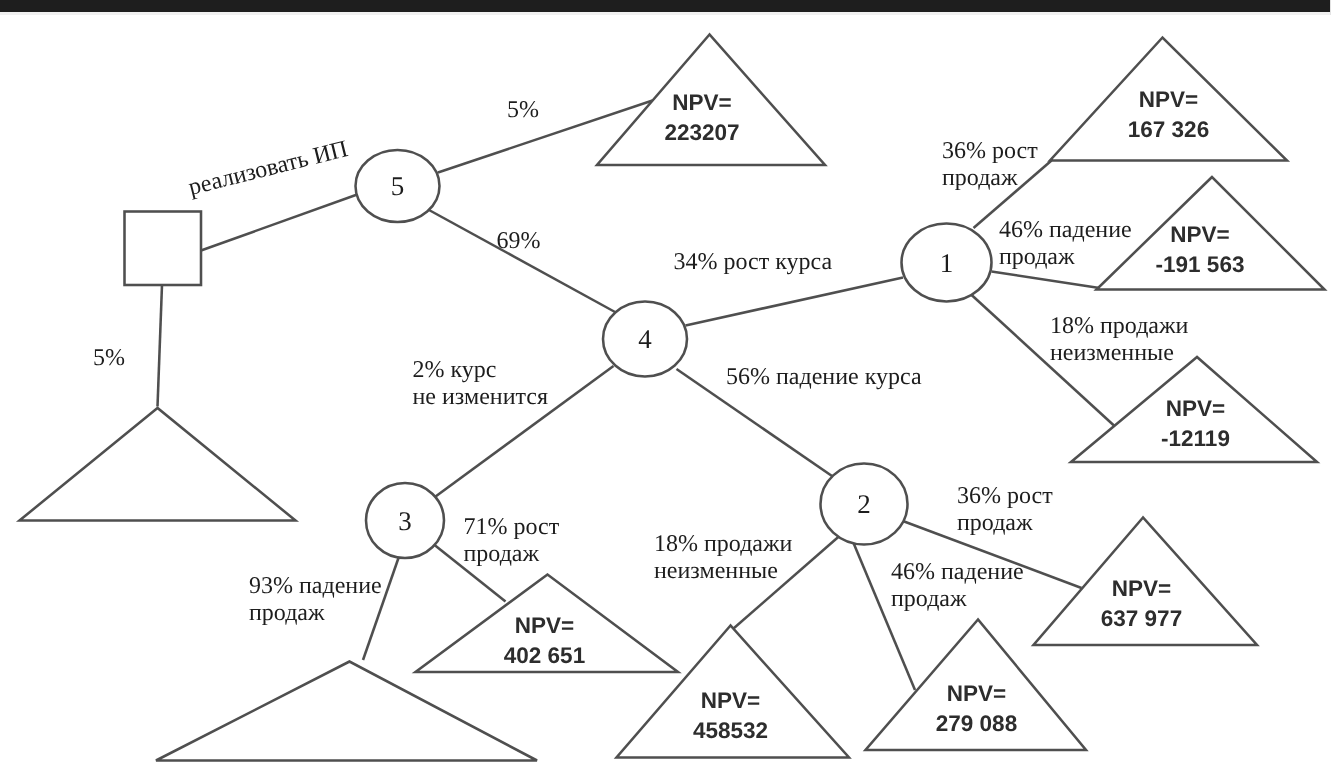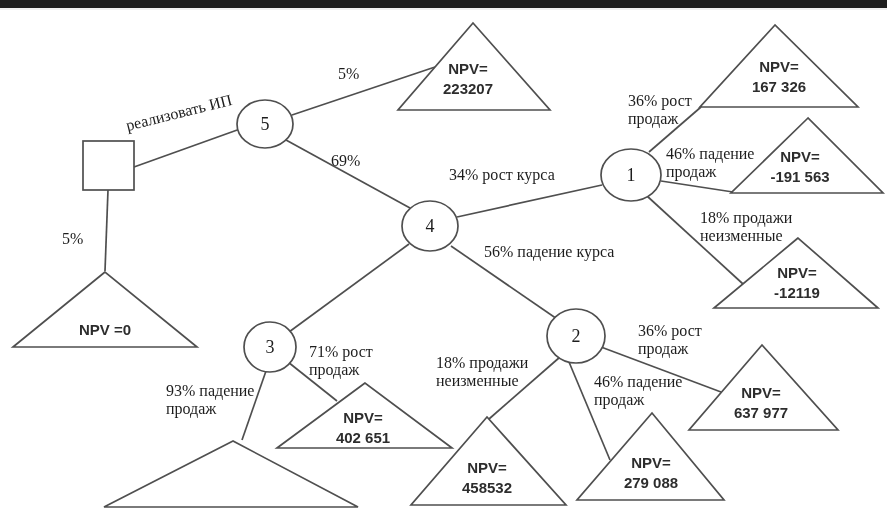--- a/index.html
+++ b/index.html
@@ -77,20 +77,22 @@
   <div class="num" style="left:611px; top:165px;">1</div>
   <div class="num" style="left:250px; top:337px;">3</div>
   <div class="num" style="left:556px; top:326px;">2</div>
 
   <div class="lbl rot center" style="left:104px; top:104px; width:150px;">реализовать ИП</div>
   <div class="lbl" style="left:62px;  top:230px;">5%</div>
   <div class="lbl" style="left:338px; top:65px;">5%</div>
   <div class="lbl" style="left:331px; top:152px;">69%</div>
   <div class="lbl" style="left:449px; top:166px;">34% рост курса</div>
   <div class="lbl" style="left:484px; top:243px;">56% падение курса</div>
+  <div class="lbl" style="left:275px; top:238px;">2% курс
+не изменится</div>
   <div class="lbl" style="left:628px; top:92px;">36% рост
 продаж</div>
   <div class="lbl" style="left:666px; top:145px;">46% падение
 продаж</div>
   <div class="lbl" style="left:700px; top:209px;">18% продажи
 неизменные</div>
   <div class="lbl" style="left:309px; top:343px;">71% рост
 продаж</div>
   <div class="lbl" style="left:166px; top:382px;">93% падение
 продаж</div>
@@ -102,21 +104,20 @@
 продаж</div>
 
   <div class="npv" style="left:393px; top:59px;">NPV=
 223207</div>
   <div class="npv" style="left:704px; top:57px;">NPV=
 167 326</div>
   <div class="npv" style="left:725px; top:147px;">NPV=
 -191 563</div>
   <div class="npv" style="left:722px; top:263px;">NPV=
 -12119</div>
-  <div class="npv" style="left:30px;  top:320px;">NPV =0</div>
   <div class="npv" style="left:288px; top:408px;">NPV=
 402 651</div>
   <div class="npv" style="left:412px; top:458px;">NPV=
 458532</div>
   <div class="npv" style="left:686px; top:383px;">NPV=
 637 977</div>
   <div class="npv" style="left:576px; top:453px;">NPV=
 279 088</div>
 </div>
 

